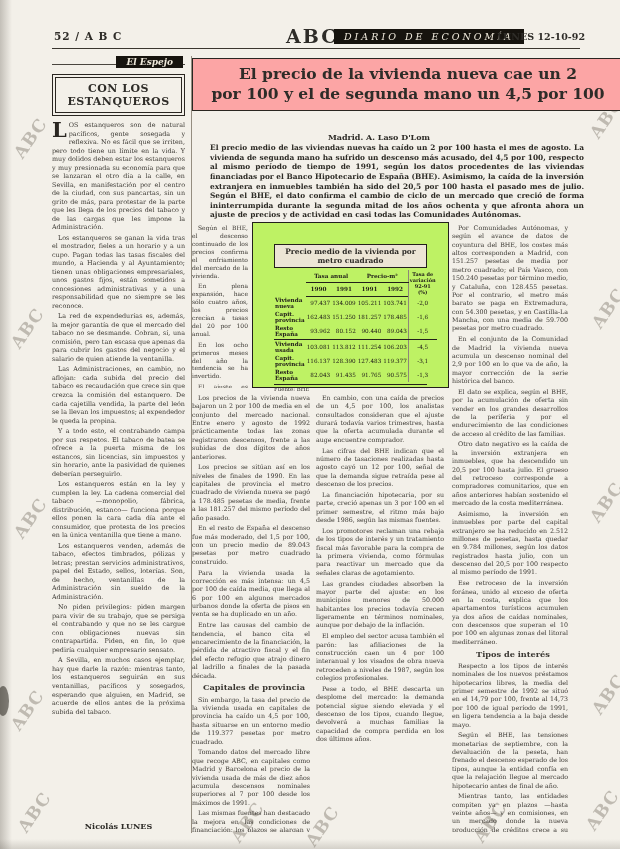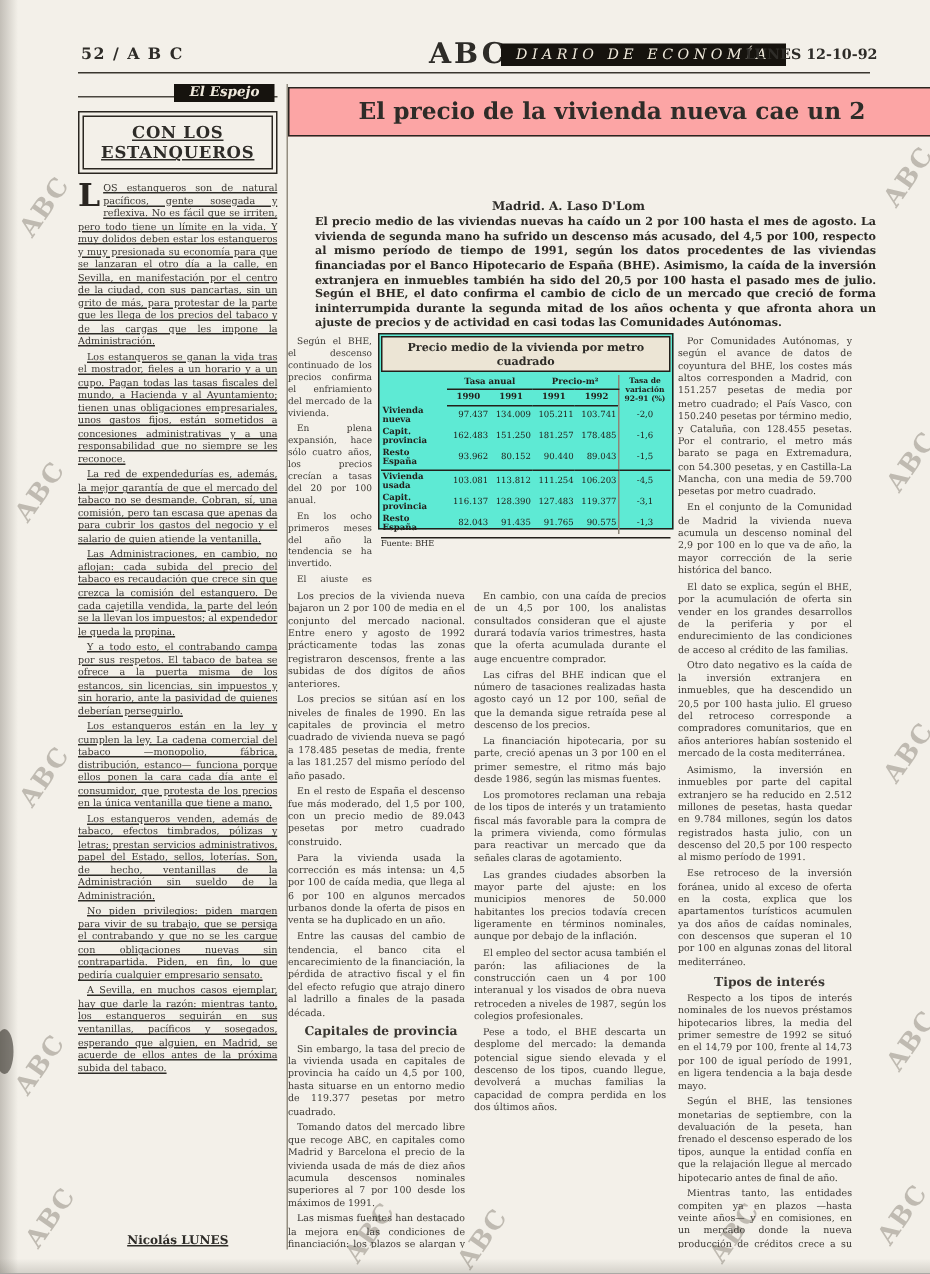--- a/index.html
+++ b/index.html
@@ -20,21 +20,21 @@
     color:rgba(118,112,100,.42);transform:rotate(-55deg);pointer-events:none;}
   
   .h-pageno{position:absolute;left:54px;top:30px;font-size:10.5px;font-weight:bold;letter-spacing:1px;}
   .h-brand{position:absolute;left:286px;top:25px;font-size:19px;font-weight:bold;letter-spacing:2px;}
   .h-section{position:absolute;left:334px;top:29px;background:#16130e;color:#efe9db;
     font-size:9.5px;font-style:italic;font-weight:normal;letter-spacing:3px;padding:2px 10px;}
   .h-date{position:absolute;right:35px;top:31px;font-size:9.5px;font-weight:bold;}
   .h-rule{position:absolute;left:52px;right:40px;top:48px;border-top:1.5px solid #3a362f;}
   
   .espejo{position:absolute;left:52px;top:56px;width:133px;bottom:16px;
-    border-right:1px solid #948d80;padding-right:6px;display:flex;flex-direction:column;text-decoration:underline;}
+    border-right:1px solid #948d80;padding-right:6px;display:flex;flex-direction:column;}
   .banner-row{position:relative;height:15px;}
   .banner-row::before{content:"";position:absolute;left:0;right:0;top:8px;border-top:1px solid #4a463f;}
   .banner{position:absolute;right:2px;top:0;background:#16130e;color:#efe9db;
     font-size:9px;font-style:italic;font-weight:bold;padding:1px 10px;}
   .titlebox{border:1.5px solid #2a2621;padding:2px;margin-top:3px;}
   .titlebox-in{border:1px solid #2a2621;text-align:center;font-weight:bold;
     font-size:11px;letter-spacing:.5px;padding:4px 1px;}
   .espejo-body{margin-top:5px;font-size:6.4px;line-height:1.33;text-align:justify;
     color:#3b3833;flex:1;overflow:hidden;}
   .espejo-body p{margin:0 0 2px;text-indent:6px;}
@@ -53,22 +53,22 @@
   .lead{position:absolute;left:192px;top:143px;width:374px;font-size:7.4px;font-weight:bold;
     line-height:1.3;text-align:justify;color:#2c2a25;margin-left:18px;}
   .bodycol{font-size:6.3px;line-height:1.33;text-align:justify;color:#3b3833;overflow:hidden;position:absolute;}
   .bodycol p{margin:0 0 2.5px;text-indent:6px;}
   .colA-top{left:192px;top:224px;width:56px;height:164px;font-size:6px;}
   .colA-bot{left:192px;top:394px;width:118px;height:438px;}
   .colB{left:316px;top:394px;width:128px;height:438px;}
   .colC{left:452px;top:224px;width:116px;height:608px;}
   .colhead{text-align:center;font-weight:bold;font-size:8.2px;margin:6px 0 4px;text-indent:0;}
   
-  .table-box{position:absolute;left:252px;top:222px;width:197px;height:131px;box-sizing:border-box;
-    border:1.5px solid #23201b;background:#5eead4;padding:1px;}
+  .table-box{position:absolute;left:252px;top:222px;width:197px;height:166px;box-sizing:border-box;
+    border:1.5px solid #23201b;background:#bef264;padding:21px;}
   .table-title{border:1px solid #23201b;background:#ece5d5;text-align:center;
     font-weight:bold;font-size:7.4px;padding:2px 1px;margin-bottom:2px;}
   table.price{width:100%;border-collapse:collapse;font-size:5.7px;color:#23201b;}
   table.price th,table.price td{padding:1px 1px;}
   table.price thead th{font-weight:bold;text-align:center;}
   table.price th.grp{border-bottom:1px solid #23201b;}
   table.price th.vh{font-size:5px;width:32px;border-left:1px solid #8d8678;}
   table.price th.yr{border-bottom:1px solid #23201b;}
   table.price td.lbl{text-align:left;font-weight:bold;width:42px;}
   table.price td.num{text-align:right;}
@@ -114,20 +114,21 @@
     </div>
     <div class="espejo-body">
       <p class="first"><span class="dropcap">L</span><span>OS estanqueros son de natural pacíficos, gente sosegada y reflexiva. No es fácil que se irriten, pero todo tiene un límite en la vida. Y muy dolidos deben estar los estanqueros y muy presionada su economía para que se lanzaran el otro día a la calle, en Sevilla, en manifestación por el centro de la ciudad, con sus pancartas, sin un grito de más, para protestar de la parte que les llega de los precios del tabaco y de las cargas que les impone la Administración.</span></p>
       <span><p>Los estanqueros se ganan la vida tras el mostrador, fieles a un horario y a un cupo. Pagan todas las tasas fiscales del mundo, a Hacienda y al Ayuntamiento; tienen unas obligaciones empresariales, unos gastos fijos, están sometidos a concesiones administrativas y a una responsabilidad que no siempre se les reconoce.</p><p>La red de expendedurías es, además, la mejor garantía de que el mercado del tabaco no se desmande. Cobran, sí, una comisión, pero tan escasa que apenas da para cubrir los gastos del negocio y el salario de quien atiende la ventanilla.</p><p>Las Administraciones, en cambio, no aflojan: cada subida del precio del tabaco es recaudación que crece sin que crezca la comisión del estanquero. De cada cajetilla vendida, la parte del león se la llevan los impuestos; al expendedor le queda la propina.</p><p>Y a todo esto, el contrabando campa por sus respetos. El tabaco de batea se ofrece a la puerta misma de los estancos, sin licencias, sin impuestos y sin horario, ante la pasividad de quienes deberían perseguirlo.</p><p>Los estanqueros están en la ley y cumplen la ley. La cadena comercial del tabaco —monopolio, fábrica, distribución, estanco— funciona porque ellos ponen la cara cada día ante el consumidor, que protesta de los precios en la única ventanilla que tiene a mano.</p><p>Los estanqueros venden, además de tabaco, efectos timbrados, pólizas y letras; prestan servicios administrativos, papel del Estado, sellos, loterías. Son, de hecho, ventanillas de la Administración sin sueldo de la Administración.</p><p>No piden privilegios: piden margen para vivir de su trabajo, que se persiga el contrabando y que no se les cargue con obligaciones nuevas sin contrapartida. Piden, en fin, lo que pediría cualquier empresario sensato.</p><p>A Sevilla, en muchos casos ejemplar, hay que darle la razón: mientras tanto, los estanqueros seguirán en sus ventanillas, pacíficos y sosegados, esperando que alguien, en Madrid, se acuerde de ellos antes de la próxima subida del tabaco.</p></span>
     </div>
     <div class="signature">Nicolás LUNES</div>
   </div>
 
   <div class="headline-box">
     <div class="headline-line">El precio de la vivienda nueva cae un 2</div>
+    <div class="headline-line">por 100 y el de segunda mano un 4,5 por 100</div>
   </div>
   <div class="byline">Madrid. A. Laso D'Lom</div>
   <div class="lead">El precio medio de las viviendas nuevas ha caído un 2 por 100 hasta el mes de agosto. La vivienda de segunda mano ha sufrido un descenso más acusado, del 4,5 por 100, respecto al mismo período de tiempo de 1991, según los datos procedentes de las viviendas financiadas por el Banco Hipotecario de España (BHE). Asimismo, la caída de la inversión extranjera en inmuebles también ha sido del 20,5 por 100 hasta el pasado mes de julio. Según el BHE, el dato confirma el cambio de ciclo de un mercado que creció de forma ininterrumpida durante la segunda mitad de los años ochenta y que afronta ahora un ajuste de precios y de actividad en casi todas las Comunidades Autónomas.</div>
 
   <div class="bodycol colA-top">
       <p>Según el BHE, el descenso continuado de los precios confirma el enfriamiento del mercado de la vivienda.</p>
       <p>En plena expansión, hace sólo cuatro años, los precios crecían a tasas del 20 por 100 anual.</p>
       <p>En los ocho primeros meses del año la tendencia se ha invertido.</p>
       <p>El ajuste es mayor en la vivienda usada de las grandes capitales.</p>
     </div>

